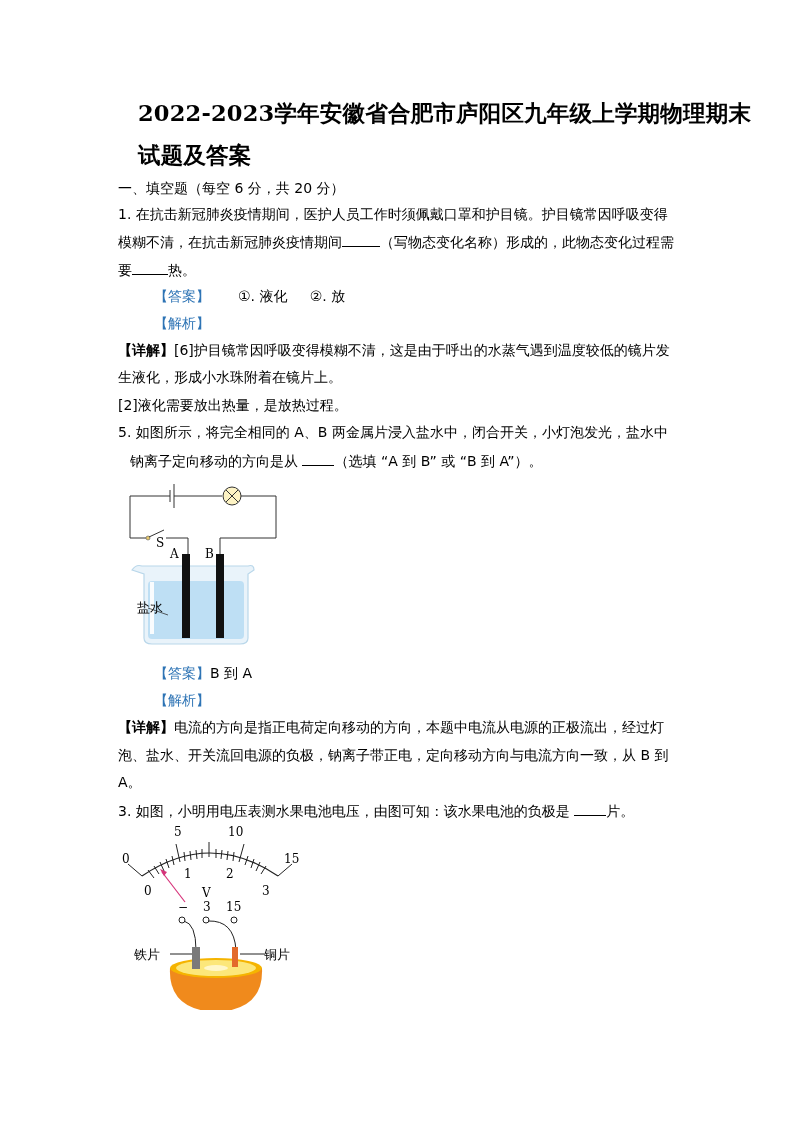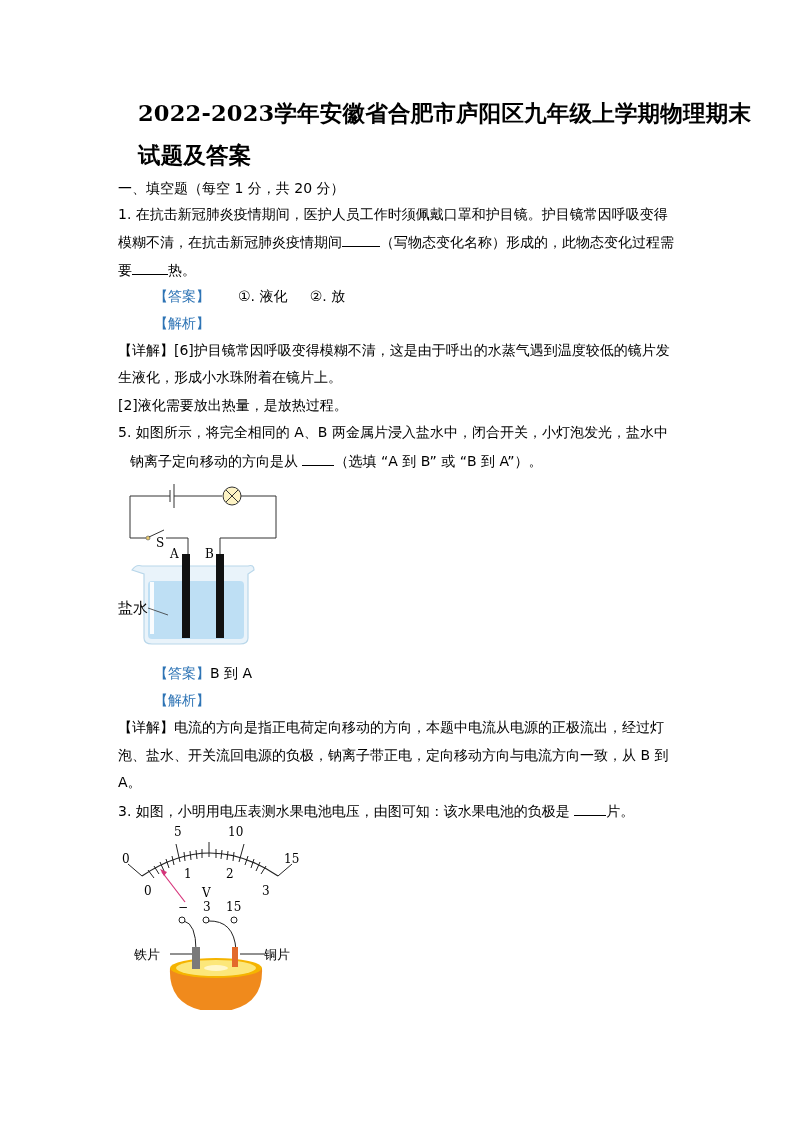--- a/index.html
+++ b/index.html
@@ -2,31 +2,31 @@
 <html><head>
 <meta charset="utf-8">
 <style>
   html, body { margin: 0; padding: 0; background: #ffffff; }
   body { width: 794px; height: 1123px; position: relative; overflow: hidden;
          font-family: "DejaVu Sans", "Liberation Sans", sans-serif; color: #000; }
   .title { position: absolute; left: 118px; font-family: "DejaVu Serif", "Liberation Serif", serif;
            font-size: 22.5px; font-weight: bold; letter-spacing: 0.2px; white-space: nowrap; margin-left: 20px; }
   .line { position: absolute; left: 118px; font-size: 14px; white-space: nowrap; line-height: 18px; }
   .blue { color: #2e74b5; margin-left: 36px; }
-  .bold { font-weight: normal; }
+  .bold { font-weight: bold; }
   .blank { display: inline-block; border-bottom: 1px solid #000; height: 14px; vertical-align: baseline; }
   .fig { position: absolute; }
 </style>
 </head>
 <body>
 
 <div class="title" style="top:98px;">2022-2023学年安徽省合肥市庐阳区九年级上学期物理期末</div>
 <div class="title" style="top:140px;">试题及答案</div>
 
-<div class="line" style="top:179px;">一、填空题（每空 1 分，共 20 分）</div>
+<div class="line" style="top:179px;">一、填空题（每空 6 分，共 20 分）</div>
 
 <div class="line" style="top:205px;">1. 在抗击新冠肺炎疫情期间，医护人员工作时须佩戴口罩和护目镜。护目镜常因呼吸变得</div>
 <div class="line" style="top:232px;">
   <span>模糊不清，在抗击新冠肺炎疫情期间</span><span class="blank" style="width:38px;"></span><span>（写物态变化名称）形成的，此物态变化过程需</span>
 </div>
 <div class="line" style="top:260px;">
   <span>要</span><span class="blank" style="width:36px;"></span><span>热。</span>
 </div>
 <div class="line" style="top:287px;">
   <span class="blue">【答案】</span><span style="display:inline-block;width:28px;"></span><span style="white-space:pre;">①. 液化     ②. 放</span>
@@ -68,21 +68,21 @@
     <rect x="32" y="104" width="4" height="52" fill="#ffffff" opacity="0.9"></rect>
 
     <rect x="64" y="76" width="8" height="84" fill="#111"></rect>
     <rect x="98" y="76" width="8" height="84" fill="#111"></rect>
 
     <line x1="30" y1="130" x2="50" y2="137" stroke="#333" stroke-width="0.8"></line>
   </svg>
   <span style="position:absolute;left:38px;top:58px;font-family:'DejaVu Serif',serif;font-size:12px;">S</span>
   <span style="position:absolute;left:52px;top:69px;font-family:'DejaVu Serif',serif;font-size:12px;">A</span>
   <span style="position:absolute;left:87px;top:69px;font-family:'DejaVu Serif',serif;font-size:12px;">B</span>
-  <span style="position:absolute;left:0;top:121px;font-size:15px;">盐水</span>
+  <span style="position:absolute;left:19px;top:121px;font-size:13px;">盐水</span>
 </div>
 
 <div class="line" style="top:664px;">
   <span class="blue">【答案】</span><span>B 到 A</span>
 </div>
 <div class="line blue" style="top:691px;">【解析】</div>
 <div class="line" style="top:718px;text-align:center;">
   <span class="bold">【详解】</span><span>电流的方向是指正电荷定向移动的方向，本题中电流从电源的正极流出，经过灯</span>
 </div>
 <div class="line" style="top:746px;">泡、盐水、开关流回电源的负极，钠离子带正电，定向移动方向与电流方向一致，从 B 到</div>

